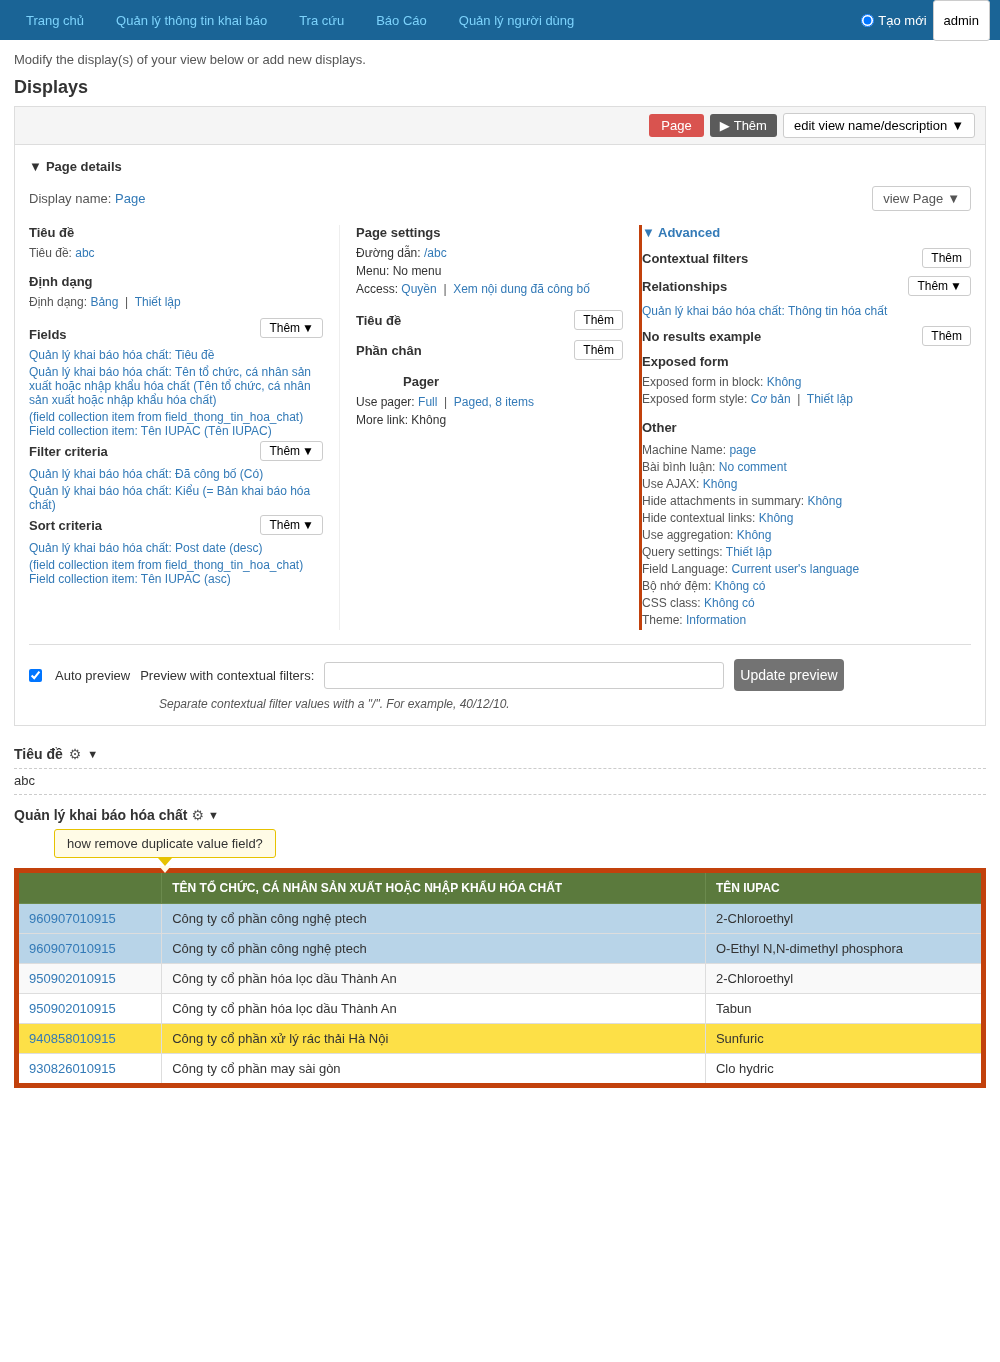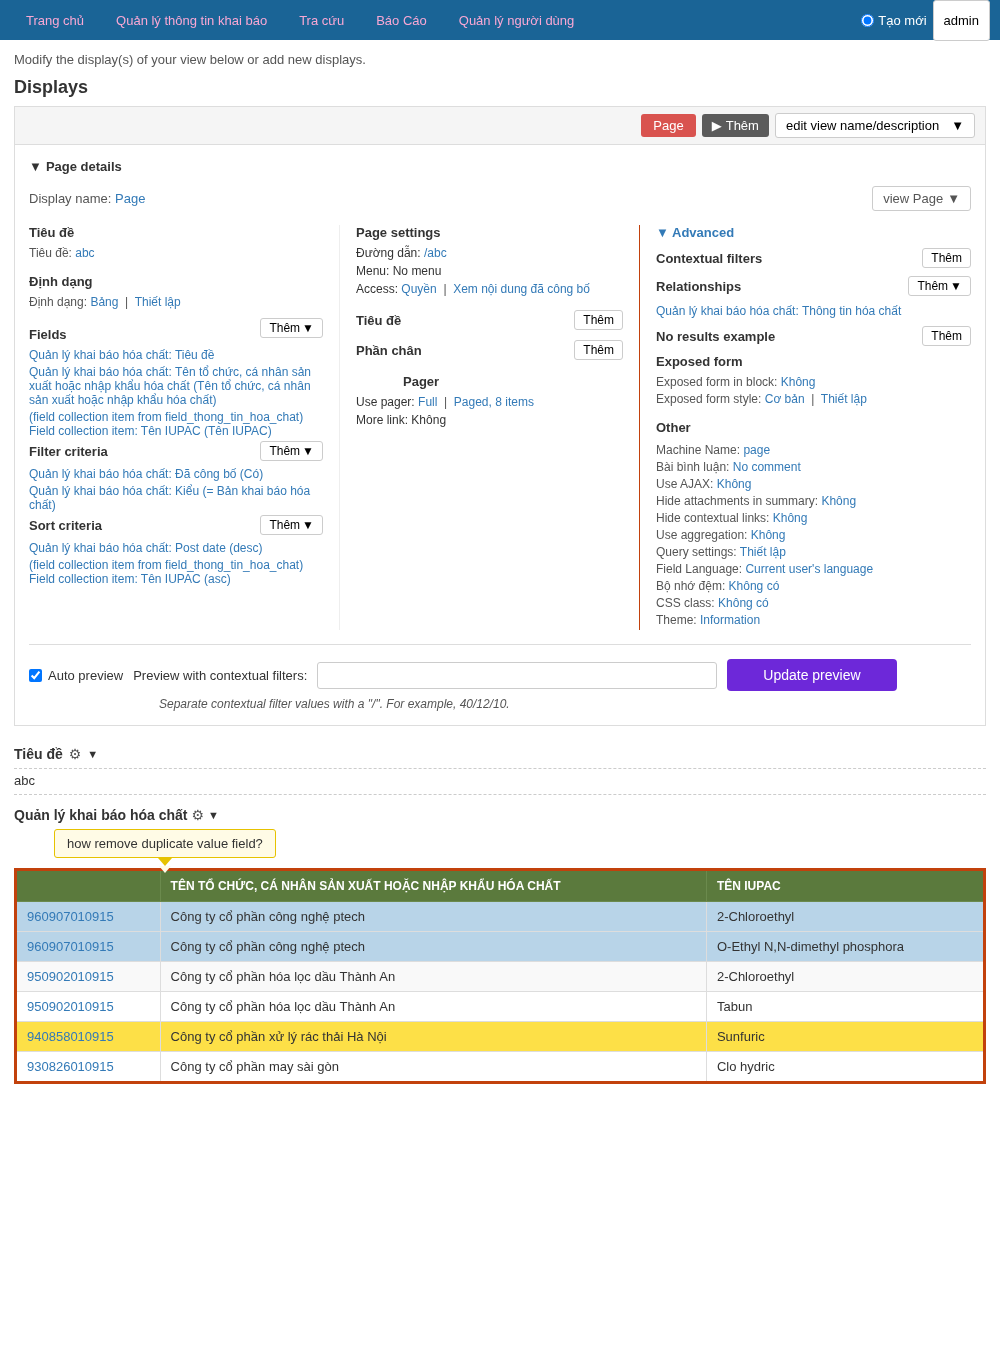--- a/index.html
+++ b/index.html
@@ -7,21 +7,21 @@
 
     
     .top-nav {
       background: #1a6496;
       display: flex;
       align-items: center;
       height: 40px;
       padding: 0 10px;
     }
     .top-nav a {
-      color: #f9a8d4;
+      color: #7dd3fc;
       text-decoration: none;
       padding: 8px 16px;
       font-size: 13px;
       white-space: nowrap;
     }
     .top-nav .spacer { flex: 1; }
     .top-nav .create-new {
       display: flex;
       align-items: center;
       gap: 6px;
@@ -83,21 +83,21 @@
     }
     .btn-edit-view {
       background: #fff;
       border: 1px solid #ccc;
       padding: 4px 10px;
       font-size: 13px;
       cursor: pointer;
       border-radius: 3px;
       display: flex;
       align-items: center;
-      gap: 12px;
+      gap: 4px;
     }
 
     
     .main-panel {
       border: 1px solid #ddd;
       background: #fff;
       padding: 14px;
     }
 
     .page-details-header {
@@ -129,21 +129,21 @@
       gap: 4px;
     }
 
     
     .three-col {
       display: flex;
       gap: 0;
     }
     .col-left { width: 310px; padding-right: 16px; }
     .col-mid { width: 300px; padding-right: 16px; border-left: 1px solid #eee; padding-left: 16px; }
-    .col-right { flex: 1; border-left: 1px solid #c2410c; padding-left: 16px; }
+    .col-right { flex: 1; border-left: 3px solid #c2410c; }
 
     .section-title {
       font-weight: bold;
       font-size: 13px;
       margin-bottom: 6px;
       margin-top: 14px;
     }
     .section-title:first-child { margin-top: 0; }
 
     .section-sub { font-size: 12px; color: #555; margin-bottom: 4px; }
@@ -201,34 +201,34 @@
       margin-top: 14px;
       padding-top: 14px;
       border-top: 1px solid #ddd;
     }
     .preview-row {
       display: flex;
       align-items: center;
       gap: 10px;
       margin-bottom: 6px;
     }
-    .checkbox-label { font-size: 13px; display: flex; align-items: center; gap: 6px; }
+    .checkbox-label { font-size: 13px; display: flex; align-items: center; gap: 13px; }
     .preview-input {
       flex: 1;
       max-width: 400px;
       border: 1px solid #ccc;
       padding: 5px 8px;
       font-size: 13px;
       border-radius: 3px;
     }
     .btn-update {
-      background: #6d28d9;
+      background: #737373;
       color: #fff;
       border: none;
-      padding: 8px 36px;
+      padding: 8px 6px;
       font-size: 14px;
       cursor: pointer;
       border-radius: 4px;
     }
     .preview-hint { font-size: 12px; color: #555; margin-left: 130px; font-style: italic; }
 
     
     .preview-data { margin-top: 20px; }
     .preview-title-row {
       display: flex;
@@ -284,21 +284,21 @@
       position: absolute;
       bottom: -7px;
       left: 50%;
       transform: translateX(-50%);
     }
 
     
     .data-table {
       width: 100%;
       border-collapse: collapse;
-      border: 3px solid #c2410c;
+      border: 5px solid #c2410c;
       padding-left: 10px;
     }
     .data-table thead tr {
       background: #5b7a3d;
       color: #fff;
     }
     .data-table thead th {
       padding: 8px 10px;
       font-size: 12px;
       font-weight: bold;

